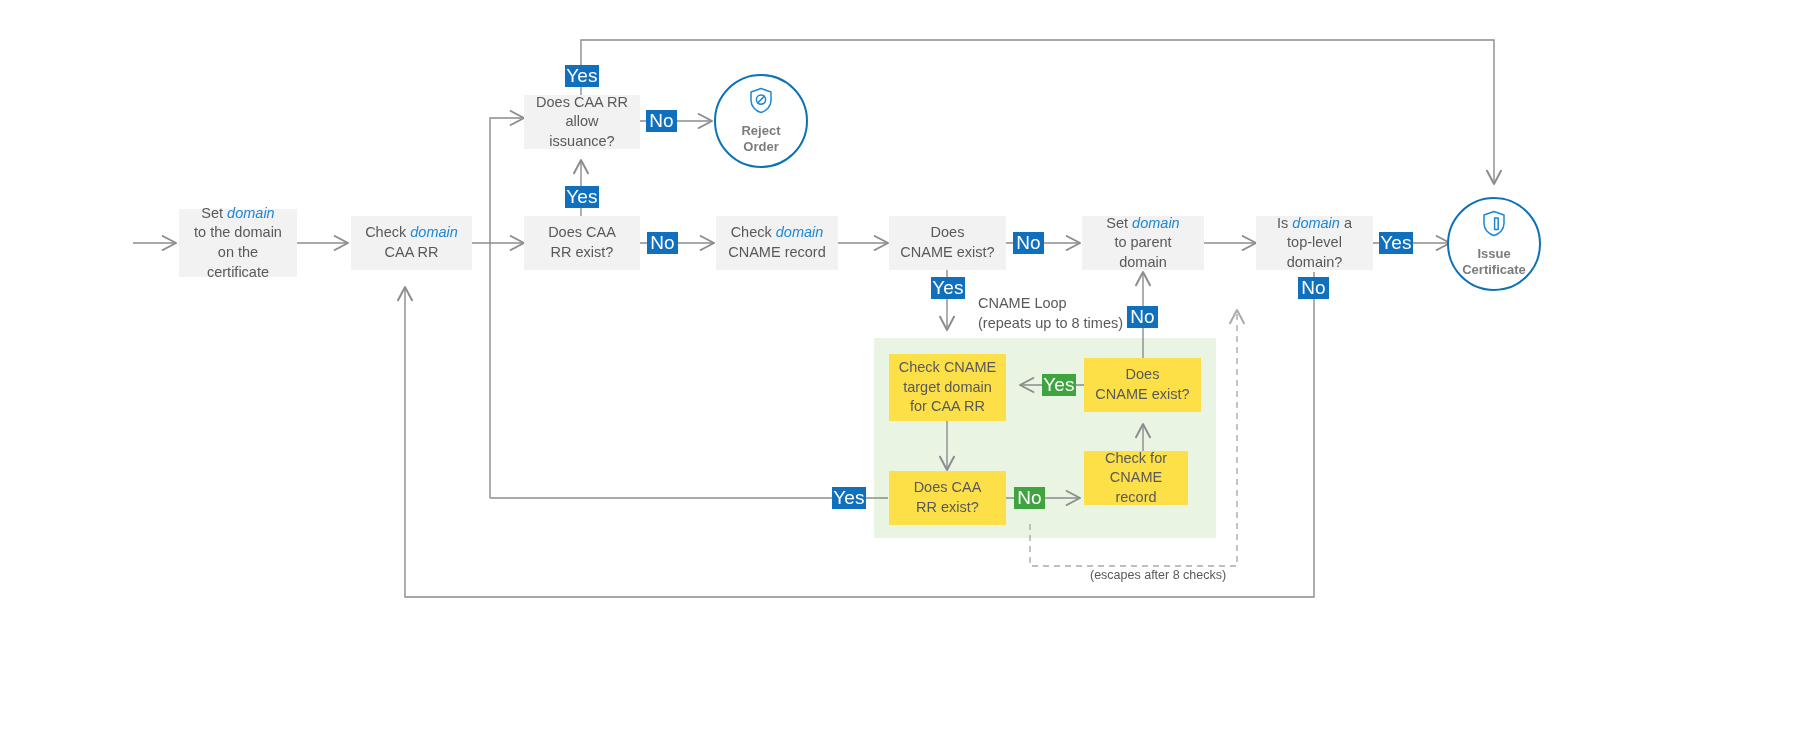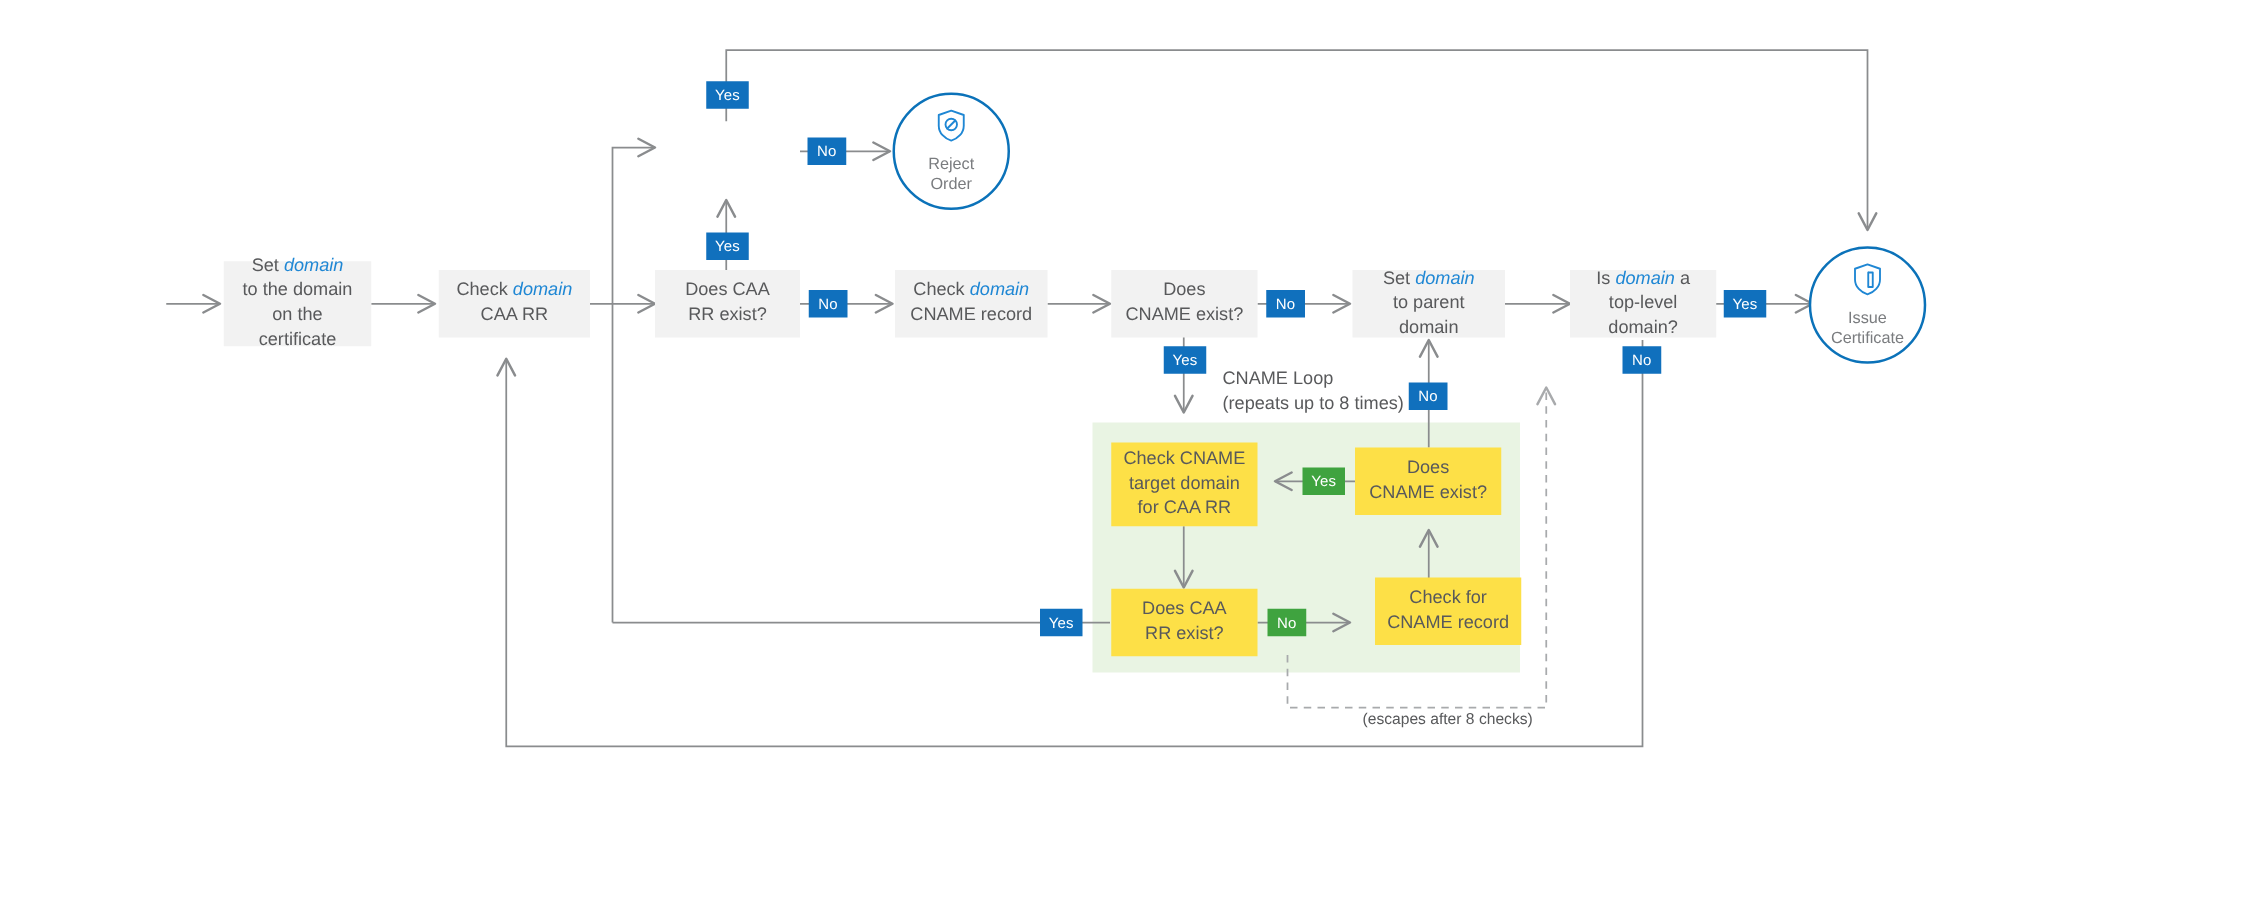--- a/index.html
+++ b/index.html
@@ -49,29 +49,30 @@
     box-sizing: border-box;
     display: flex;
     flex-direction: column;
     align-items: center;
     justify-content: center;
     color: #7a7c7f;
     font-size: 13px;
     line-height: 1.25;
     text-align: center;
     background: #ffffff;
+    font-weight: bold;
   }
   .terminal .glyph { margin-bottom: 5px; display:block; }
   .terminal .tlabel { display:block; }
 
   .badge {
     position: absolute;
     box-sizing: border-box;
     color: #ffffff;
-    font-size: 12px;
+    font-size: 19px;
     line-height: 1;
     display: flex;
     align-items: center;
     justify-content: center;
     padding: 4px 8px 5px 8px;
     font-weight: 400;
     letter-spacing: .2px;
   }
   .badge.blue  { background: #1070bd; }
   .badge.green { background: #3ea githubb; }
@@ -210,20 +211,26 @@
     </div>
   </div>
 
   <div class="node gray" style="left:524px; top:216px; width:116px; height:54px;">
     <div class="inner">
       <span>Does CAA</span><br>
       <span>RR exist?</span>
     </div>
   </div>
 
+  <div class="node gray" style="left:524px; top:95px; width:116px; height:54px;">
+    <div class="inner">
+      <span>Does CAA RR</span><br>
+      <span>allow issuance?</span>
+    </div>
+  </div>
 
   <div class="node gray" style="left:716px; top:216px; width:122px; height:54px;">
     <div class="inner">
       <span>Check </span><span class="em">domain</span><br>
       <span>CNAME record</span>
     </div>
   </div>
 
   <div class="node gray" style="left:889px; top:216px; width:117px; height:54px;">
     <div class="inner">
@@ -261,21 +268,21 @@
     </div>
   </div>
 
   <div class="node white" style="left:1084px; top:358px; width:117px; height:54px;">
     <div class="inner">
       <span>Does</span><br>
       <span>CNAME exist?</span>
     </div>
   </div>
 
-  <div class="node white" style="left:1084px; top:462px; width:117px; height:54px;margin-left:16px;">
+  <div class="node white" style="left:1084px; top:451px; width:104px; height:54px;">
     <div class="inner">
       <span>Check for</span><br>
       <span>CNAME record</span>
     </div>
   </div>
 
   <div class="badge blue" style="left:565px; top:65px; width:34px; height:22px;">Yes</div>
 
   <div class="badge blue" style="left:646px; top:110px; width:31px; height:22px;">No</div>
 

